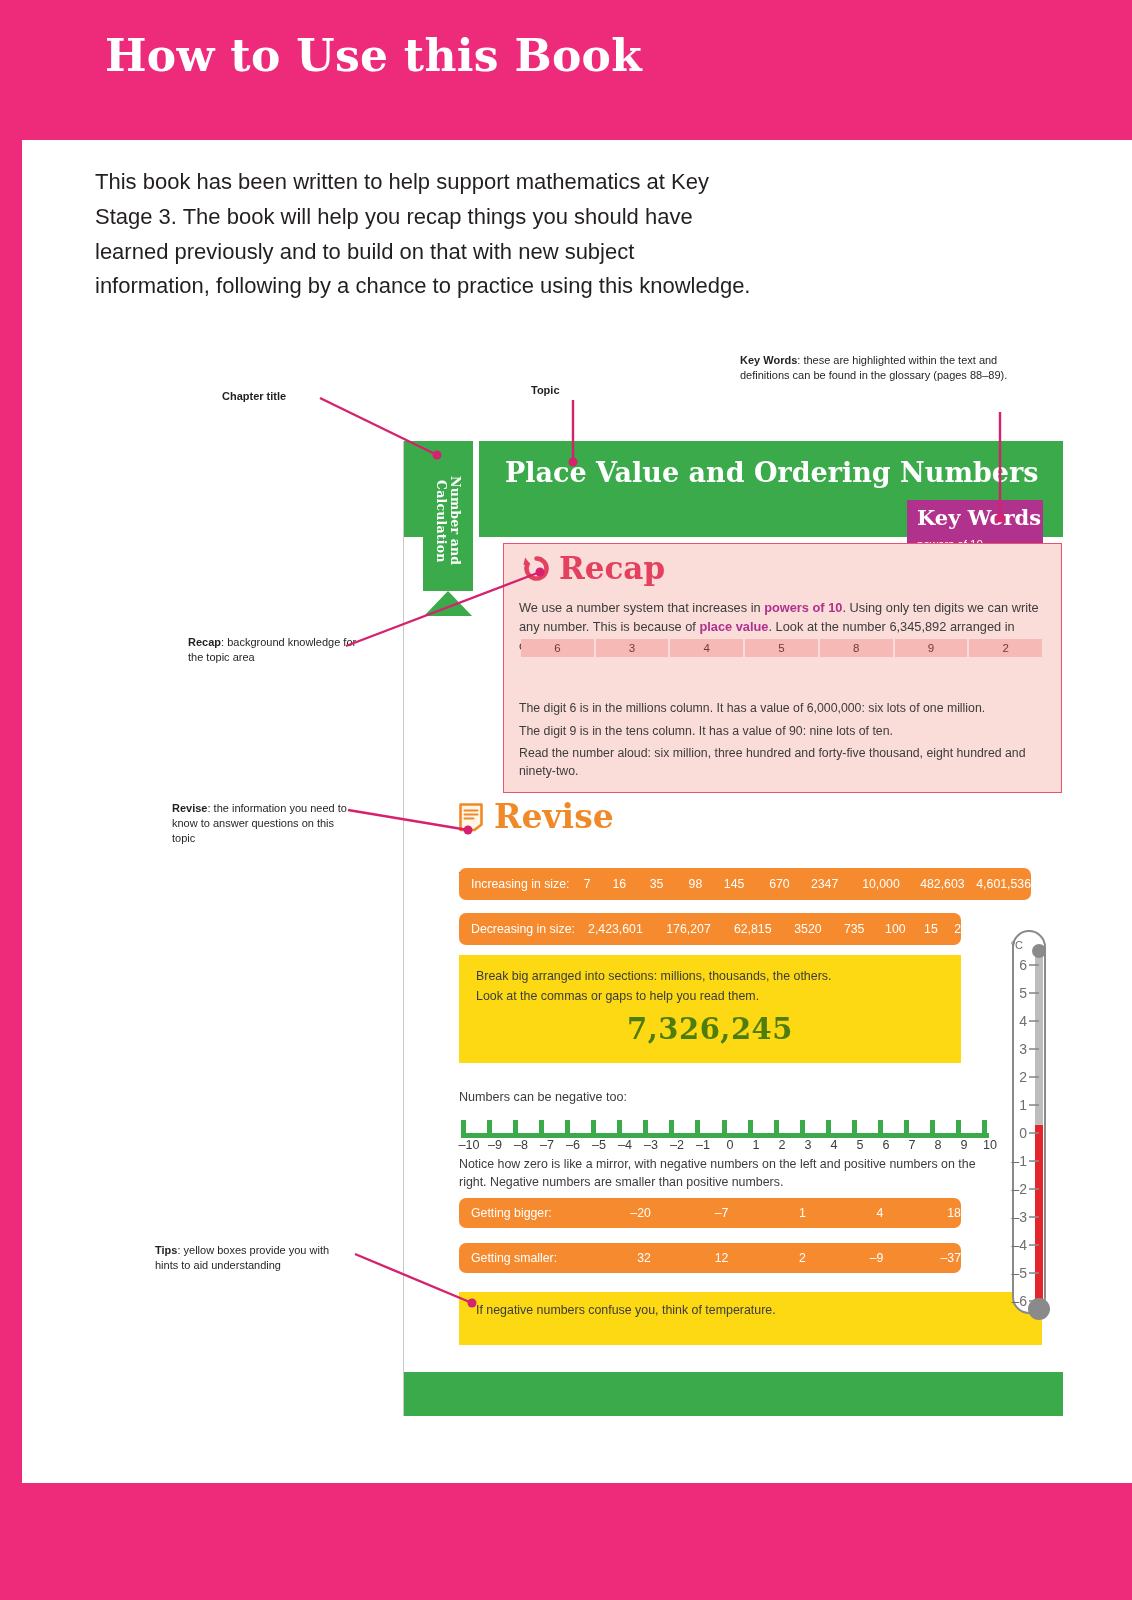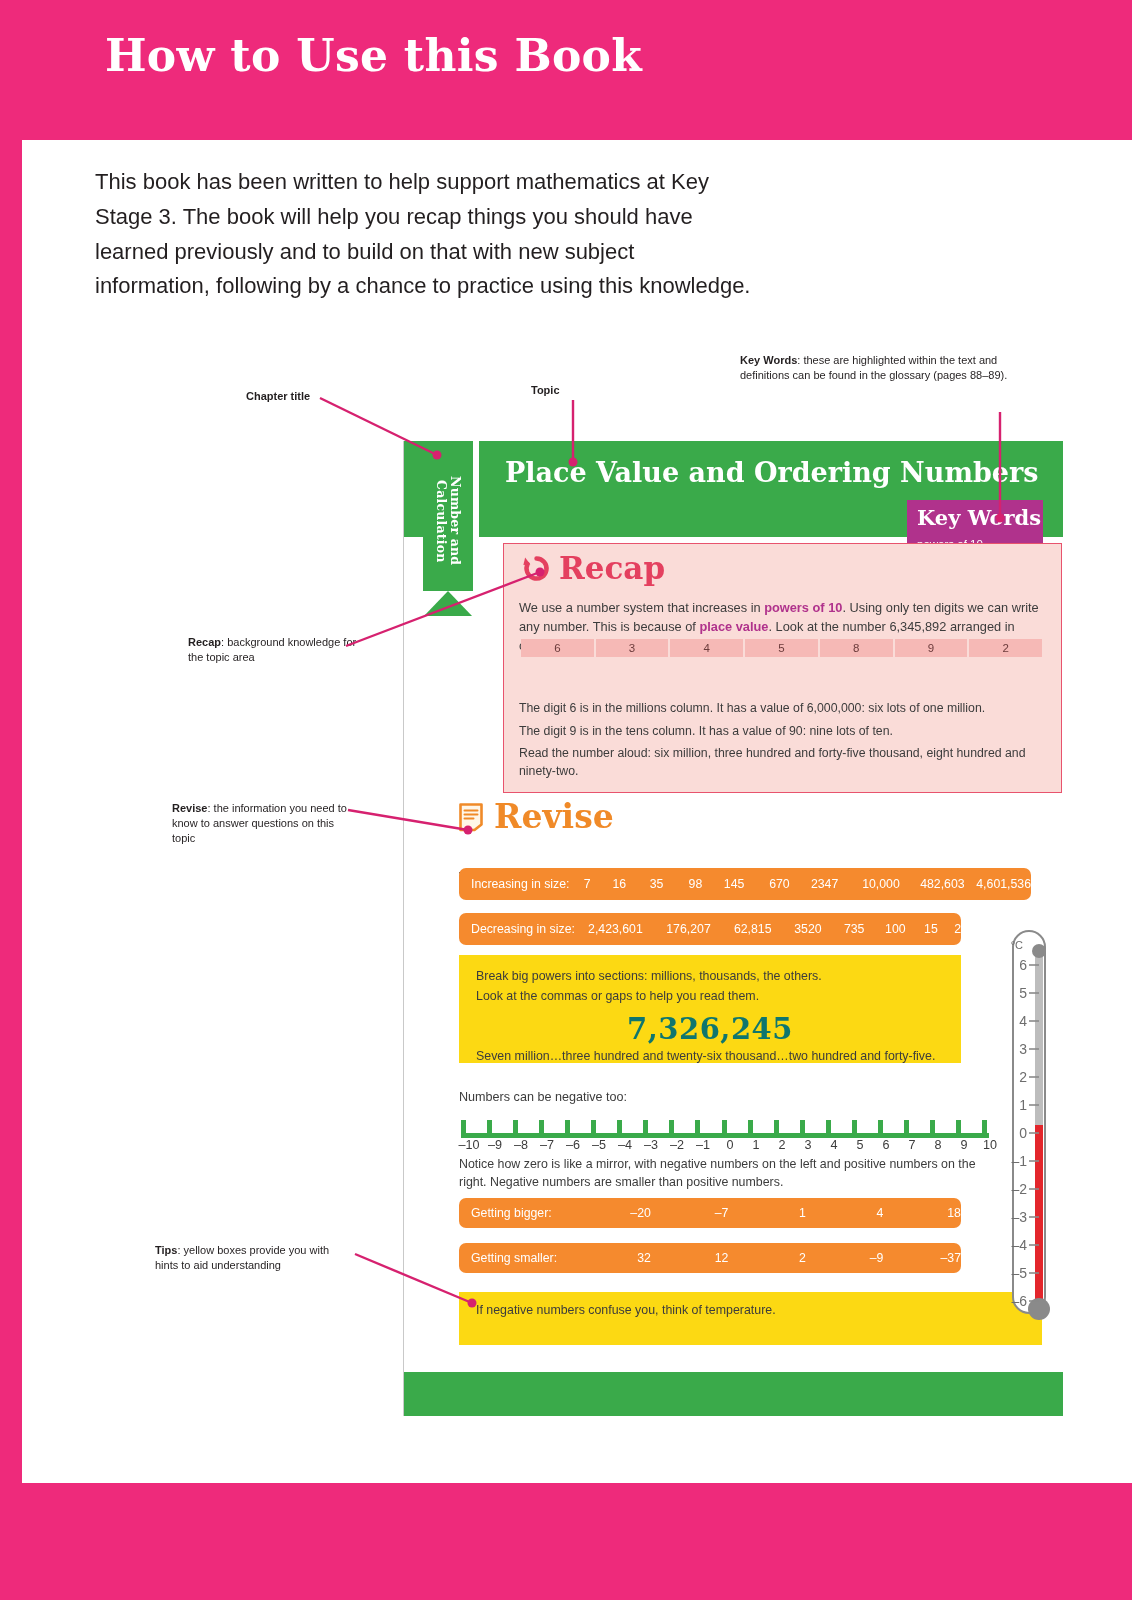--- a/index.html
+++ b/index.html
@@ -115,21 +115,21 @@
   .pill-dec{left:459px;top:913px;width:502px;height:32px;}
   .pill-big{left:459px;top:1198px;width:502px;height:30px;}
   .pill-small{left:459px;top:1243px;width:502px;height:30px;}
   
   .tip{position:absolute;background:#fcd913;color:#3c3c3c;font-size:12.4px;line-height:1.55;}
   .tip-big{left:459px;top:955px;width:502px;height:108px;}
   .tip-big .l1{position:absolute;left:17px;top:12px;}
   .tip-big .l2{position:absolute;left:17px;top:32px;}
   .tip-big .bignum{
     position:absolute;left:0;top:52px;width:502px;text-align:center;
-    font-family:"DejaVu Serif",serif;font-size:29px;font-weight:700;color:#0f766e;letter-spacing:.5px;
+    font-family:"DejaVu Serif",serif;font-size:29px;font-weight:700;color:#4d7c0f;letter-spacing:.5px;
   }
   .tip-big .l3{position:absolute;left:17px;top:92px;}
   .tip-temp{left:459px;top:1292px;width:583px;height:53px;}
   .tip-temp .l1{position:absolute;left:17px;top:9px;}
   .tip-temp .l2{position:absolute;left:17px;top:29px;}
   
   .neg-lead{position:absolute;left:459px;top:1090px;font-size:12.6px;color:#3c3c3c;}
   
   .numline{position:absolute;left:461px;top:1118px;width:528px;height:22px;}
   .numline-labels{position:absolute;left:455px;top:1138px;width:540px;height:18px;}
@@ -232,24 +232,23 @@
   <span class="num" style="width:76px">176,207</span>
   <span class="num" style="width:68px">62,815</span>
   <span class="num" style="width:56px">3520</span>
   <span class="num" style="width:48px">735</span>
   <span class="num" style="width:46px">100</span>
   <span class="num" style="width:36px">15</span>
   <span class="num" style="width:26px">2</span>
 </div>
 
 <div class="tip tip-big">
-  <div class="l1">Break big powers into sections: millions, thousands, the others.</div>
+  <div class="l1">Break big arranged into sections: millions, thousands, the others.</div>
   <div class="l2">Look at the commas or gaps to help you read them.</div>
   <div class="bignum">7,326,245</div>
-  <div class="l3">Seven million…three hundred and twenty-six thousand…two hundred and forty-five.</div>
 </div>
 
 <div class="neg-lead">Numbers can be negative too:</div>
 
 <svg class="numline" viewBox="0 0 528 22" preserveAspectRatio="none">
   <rect x="0" y="15" width="528" height="5" fill="#3aaa4a"></rect>
   <g fill="#3aaa4a">
     <rect x="0" y="2" width="5" height="14"></rect>
       <rect x="26" y="2" width="5" height="14"></rect>
     <rect x="52" y="2" width="5" height="14"></rect>
@@ -357,21 +356,21 @@
     <text x="28" y="325">–4</text>
     <text x="28" y="353">–5</text>
     <text x="28" y="381">–6</text>
   </g>
 </svg>
 
 <div class="page-foot">
   
 </div>
 
-<div class="callout bold-only" style="left:222px;top:389px;margin-left:24px;">Chapter title</div>
+<div class="callout bold-only" style="left:222px;top:389px;">Chapter title</div>
 <div class="callout bold-only" style="left:531px;top:383px;">Topic</div>
 
 <div class="callout" style="left:740px;top:353px;width:300px;">
   <b>Key Words</b><span>: these are highlighted within the text and definitions can be found in the glossary (pages 88–89).</span>
 </div>
 
 <div class="callout" style="left:188px;top:635px;width:170px;">
   <b>Recap</b><span>: background knowledge for the topic area</span>
 </div>
 

